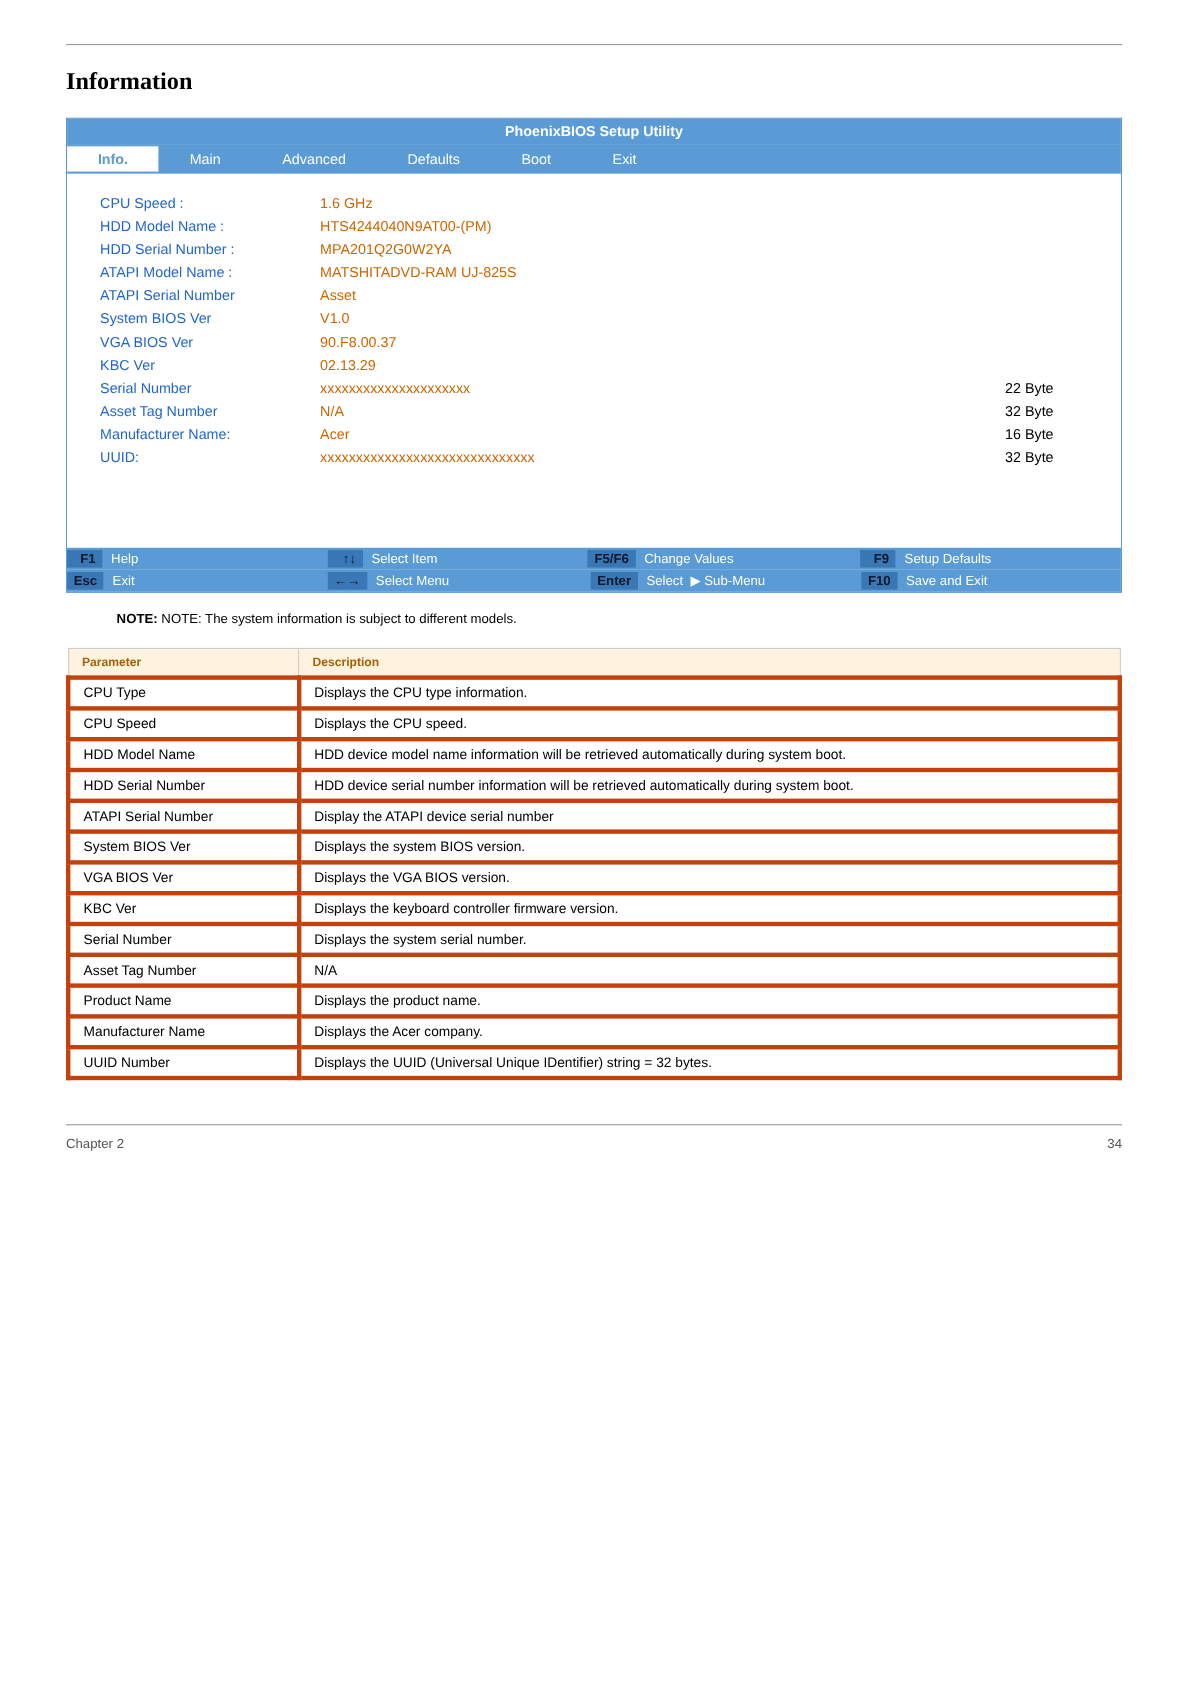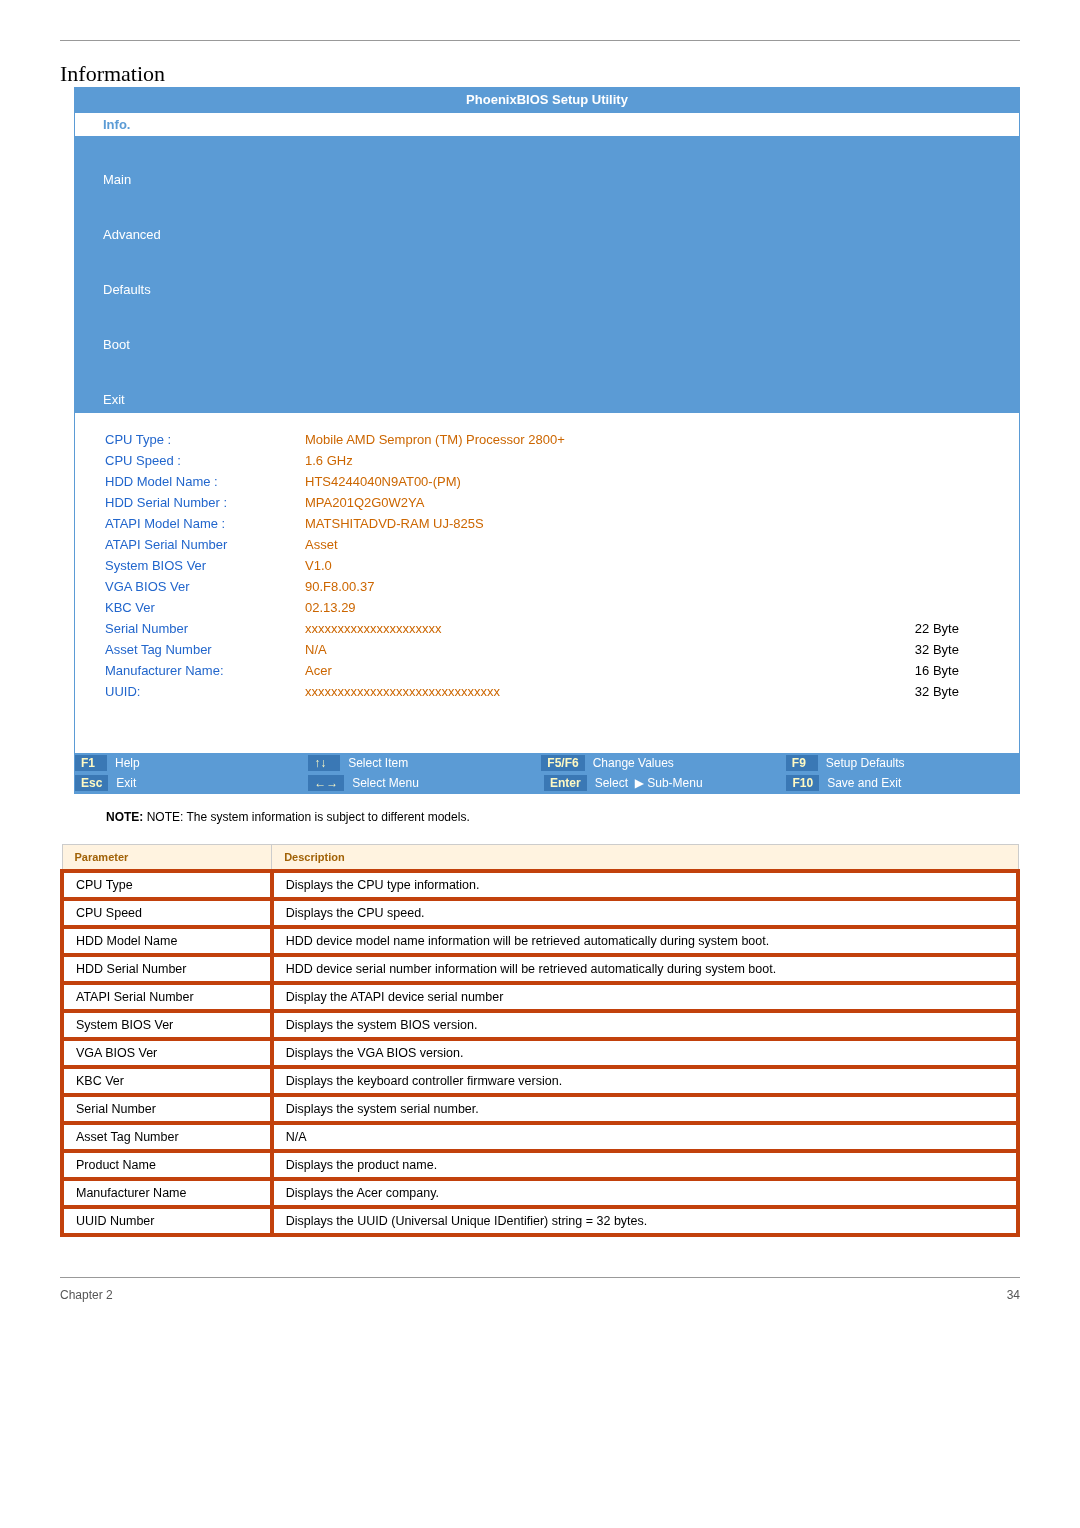--- a/index.html
+++ b/index.html
@@ -13,47 +13,46 @@
       padding: 40px 60px 60px 60px;
     }
 
     .top-rule {
       border-top: 1px solid #999;
       margin-bottom: 20px;
     }
 
     .page-title {
       font-size: 22px;
-      font-weight: normal;
+      font-weight: bold;
       color: #000;
+      margin-bottom: 20px;
       font-family: Georgia, serif;
     }
 
     
     .bios-panel {
       border: 1px solid #5b9bd5;
       margin-bottom: 16px;
-      margin-left: 14px;
     }
 
     .bios-title-bar {
       background: #5b9bd5;
       color: #fff;
       text-align: center;
       padding: 4px 0;
       font-size: 13px;
       font-weight: bold;
     }
 
     .bios-nav {
       background: #5b9bd5;
       display: flex;
-      flex-direction: column;
+      flex-direction: row;
       padding: 2px 0;
-      gap: 32px;
     }
 
     .bios-nav-item {
       padding: 4px 28px;
       color: #fff;
       font-size: 13px;
       cursor: pointer;
     }
 
     .bios-nav-item.active {
@@ -101,27 +100,27 @@
     }
 
     .status-line {
       display: flex;
       background: #5b9bd5;
       padding: 2px 0;
     }
 
     .key-tag {
       background: #3a78b5;
-      color: #fef9c3;
+      color: #0f172a;
       padding: 1px 6px;
       margin-right: 4px;
       font-size: 12px;
       font-weight: bold;
       min-width: 32px;
-      text-align: left;
+      text-align: right;
     }
 
     .status-desc {
       color: #fff;
       font-size: 12px;
       padding: 1px 4px;
       flex: 1;
     }
 
     .note-text {
@@ -190,25 +189,20 @@
     <div class="bios-nav-item">Main</div>
     <div class="bios-nav-item">Advanced</div>
     <div class="bios-nav-item">Defaults</div>
     <div class="bios-nav-item">Boot</div>
     <div class="bios-nav-item">Exit</div>
   </div>
 
   <div class="bios-content">
     <table class="bios-info-table">
       <tbody id="bios-rows">
-          <tr>
-            <td>CPU Type :</td>
-            <td>Mobile AMD Sempron (TM) Processor 2800+</td>
-            <td></td>
-          </tr>
           <tr>
             <td>CPU Speed :</td>
             <td>1.6 GHz</td>
             <td></td>
           </tr>
           <tr>
             <td>HDD Model Name :</td>
             <td>HTS4244040N9AT00-(PM)</td>
             <td></td>
           </tr>

